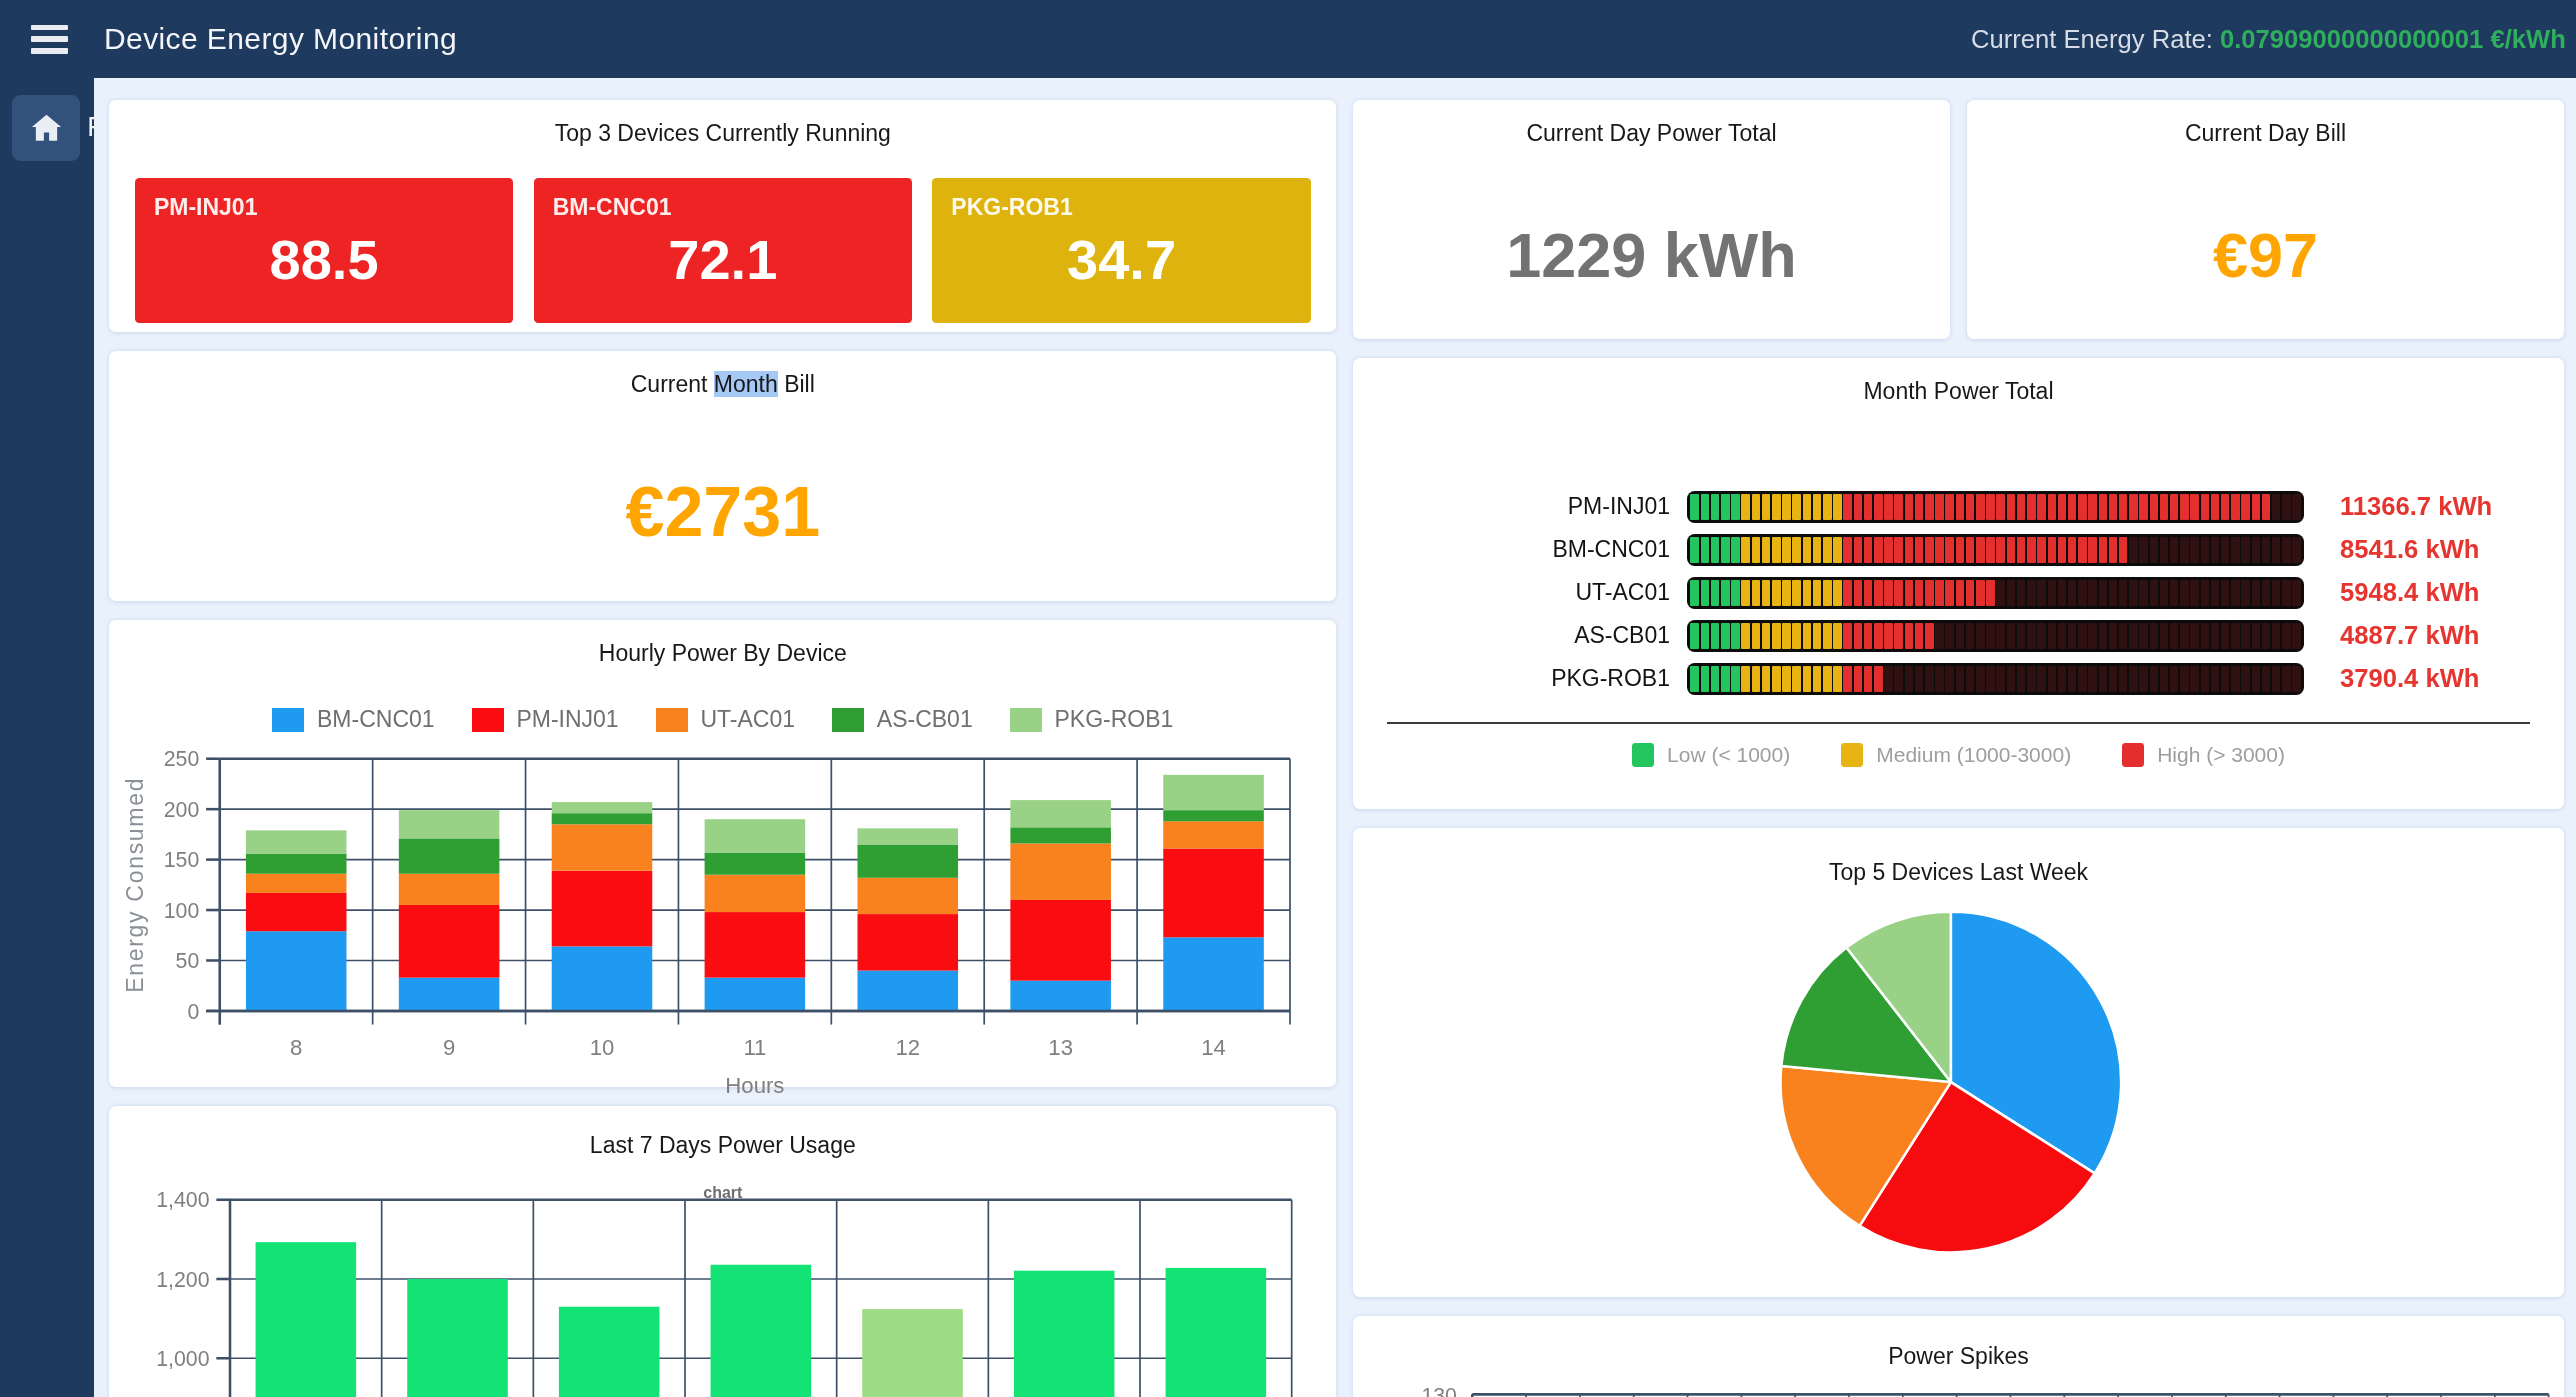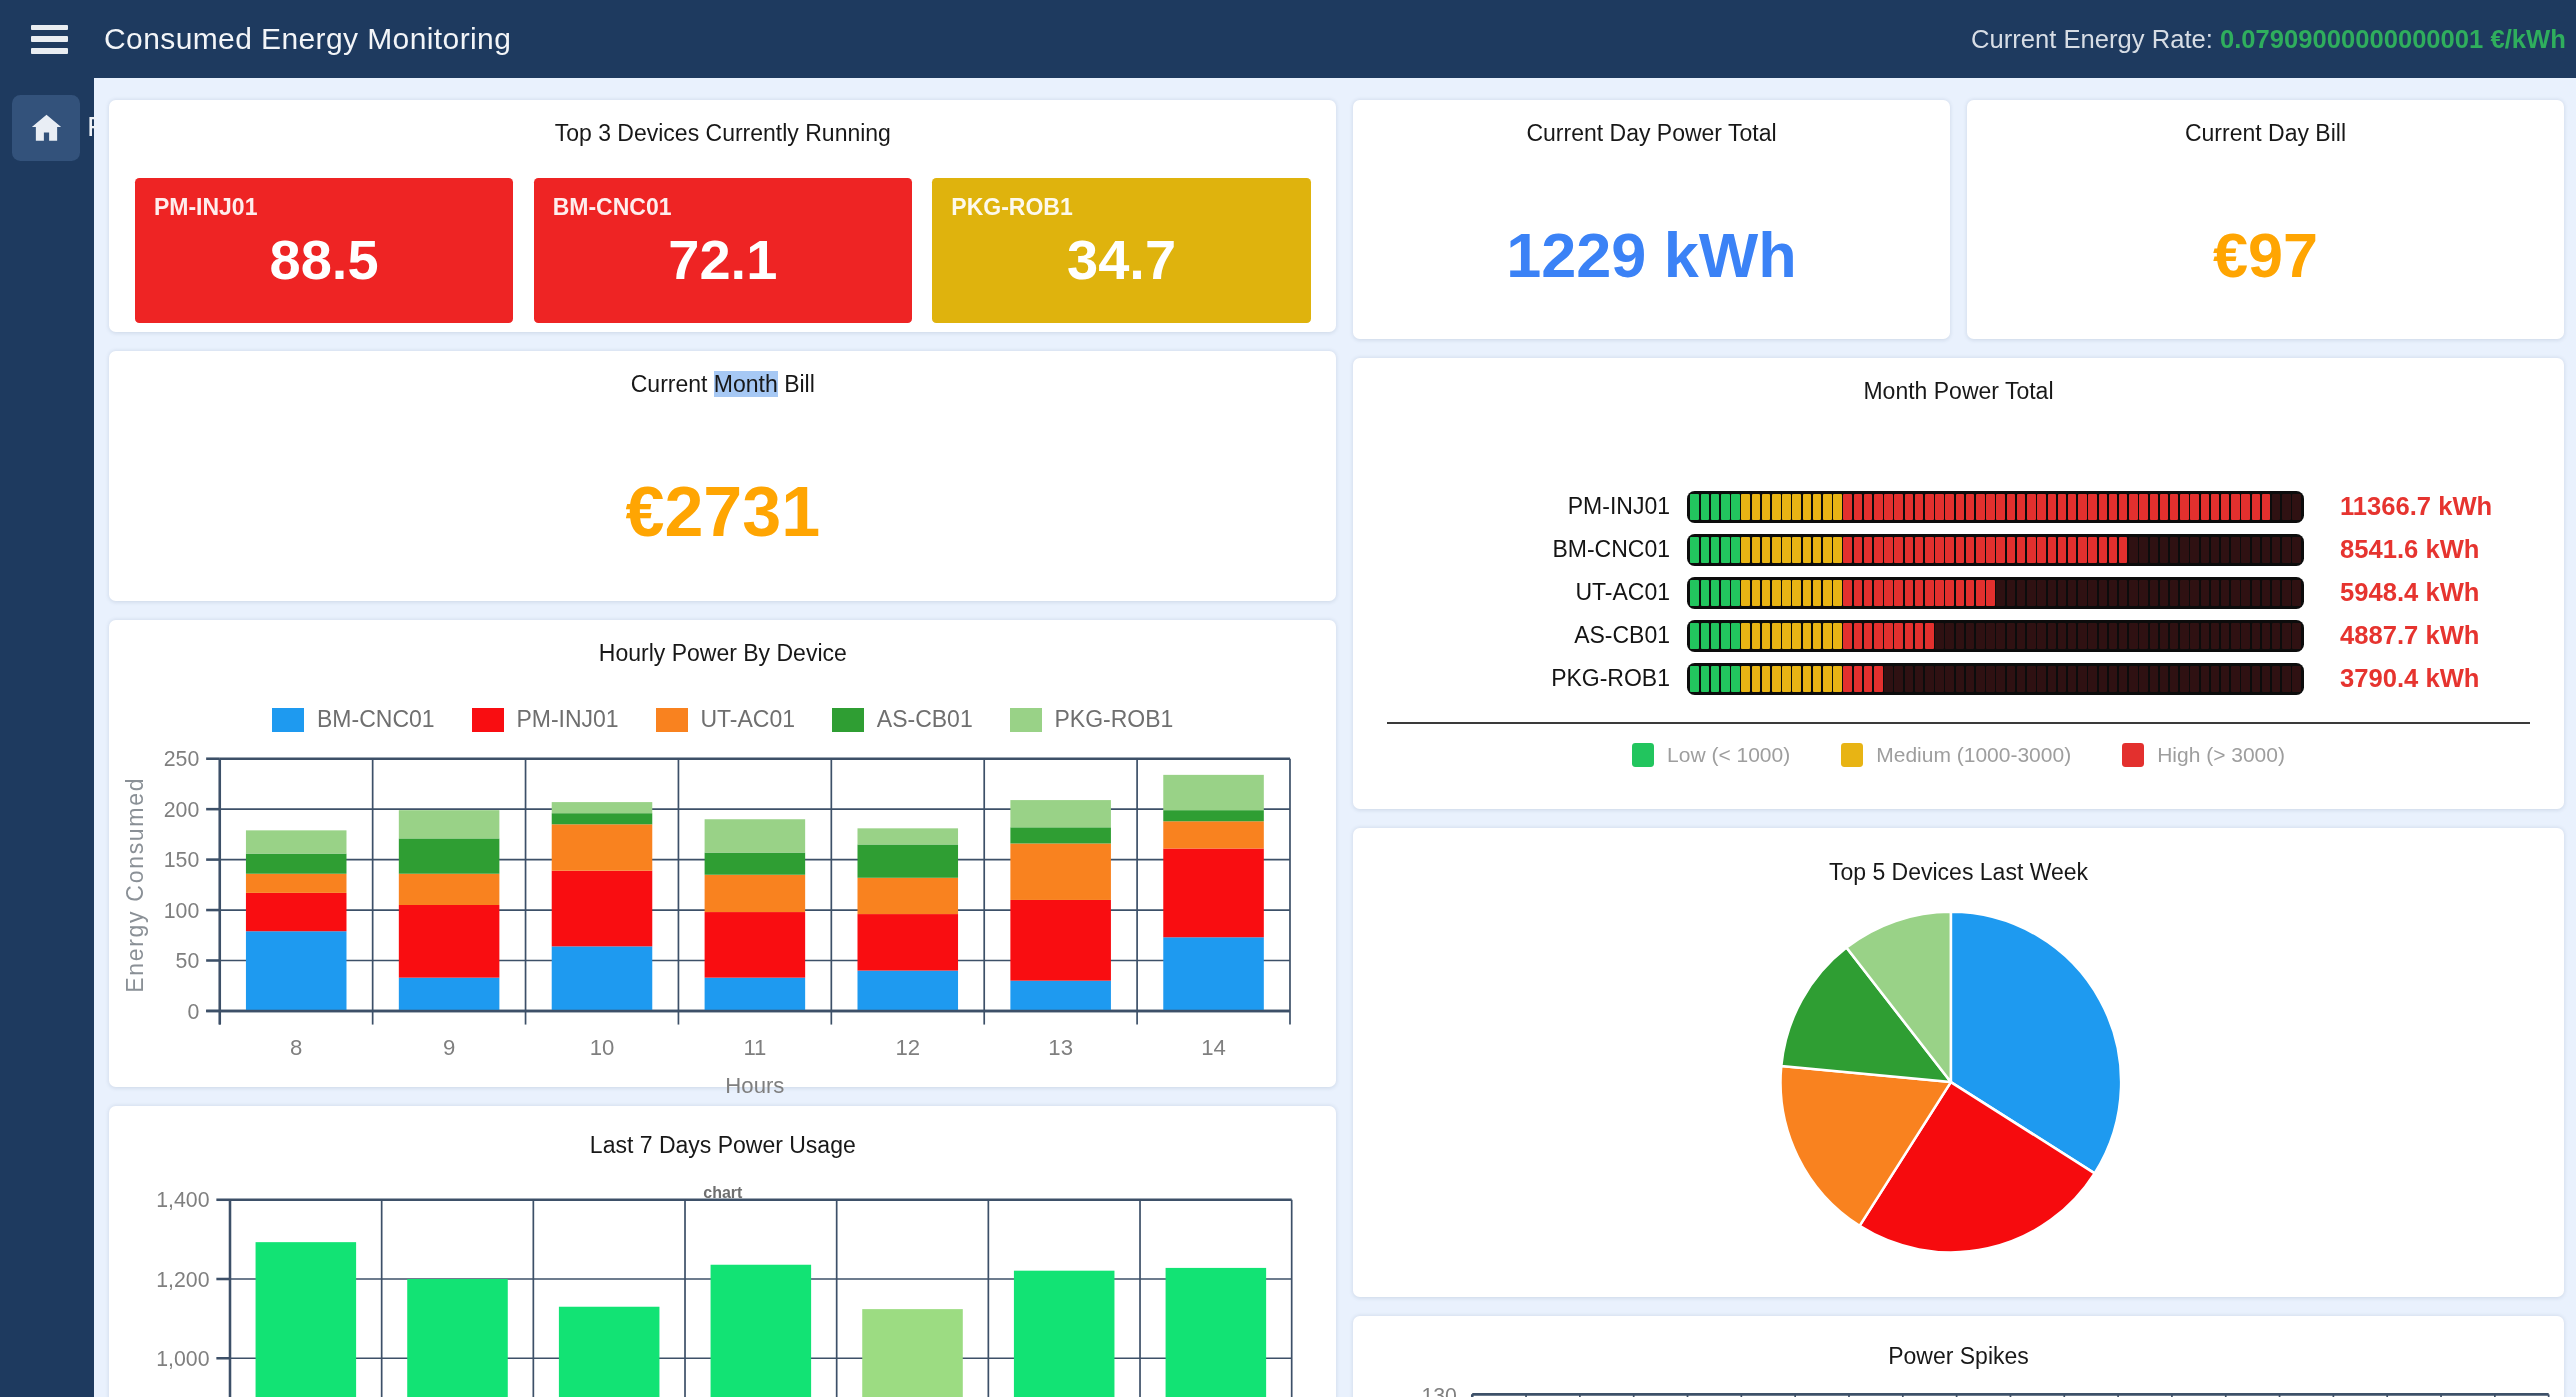--- a/index.html
+++ b/index.html
@@ -75,21 +75,21 @@
 </style>
 </head>
 <body>
 
 <div class="topbar">
   <div class="hamburger">
     <span></span>
       <span></span>
       <span></span>
   </div>
-  <div class="app-title">Consumed Energy Monitoring</div>
+  <div class="app-title">Device Energy Monitoring</div>
   <div class="rate-wrap">
     <span class="rate-label">Current Energy Rate:</span>
     <span class="rate-value">0.07909000000000001</span>
     <span class="rate-unit"> €/kWh</span>
   </div>
 </div>
 
 <div class="sidebar">
   <div class="home-btn">
     <svg viewBox="0 0 24 24">
@@ -267,21 +267,21 @@
           <line x1="142" y1="110" x2="142" y2="362.5" stroke="#3d5068" stroke-width="3"></line>
         </svg>
     </div>
   </div>
 
   <div class="col col-right">
 
     <div class="row2" style="height:239px;">
       <div class="panel kpi kpi-md" style="width:607px;">
         <div class="panel-title">Current Day Power Total</div>
-        <div class="kpi-value" style="color: #3b82f6;">1229 kWh</div>
+        <div class="kpi-value" style="color: #737373;">1229 kWh</div>
       </div>
       <div class="panel kpi kpi-md" style="width:588px;">
         <div class="panel-title">Current Day Bill</div>
         <div class="kpi-value" style="color: rgb(255, 165, 2);">€97</div>
       </div>
     </div>
 
     <div class="panel" style="height:451px;">
       <div class="panel-title">Month Power Total</div>
       <div class="gauges" id="gauges">

